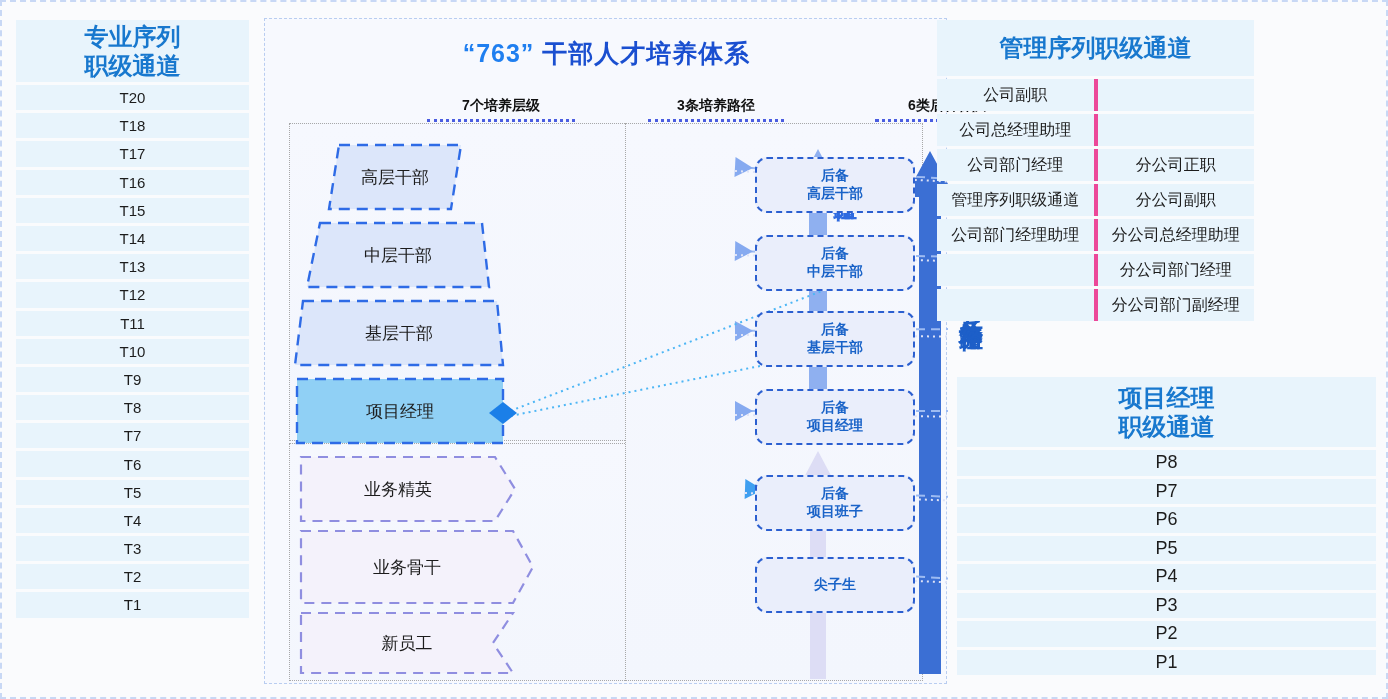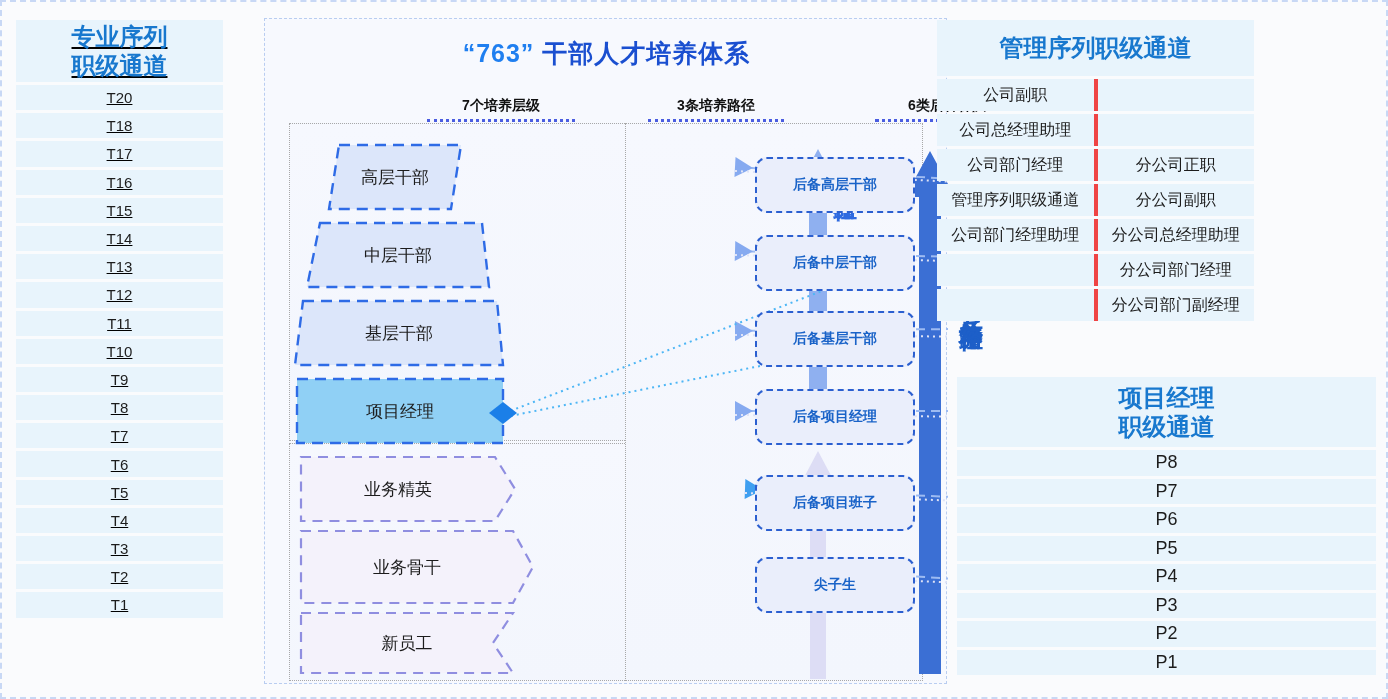--- a/index.html
+++ b/index.html
@@ -20,36 +20,36 @@
   .card{position:absolute;box-sizing:border-box;}
   .card .hdr{
     background:#e8f4fc;
     color:#1878ce;
     font-weight:bold;
     text-align:center;
     line-height:1.22;
     display:flex;align-items:center;justify-content:center;
   }
   .row{
-    background:#ef4444;
+    background:#ec4899;
     color:#1c1c1c;
     text-align:right;
     display:flex;
     margin-top:3px;
   }
   .row .cell{
     flex:1 1 0;
     display:flex;align-items:center;justify-content:center;
     background:#e8f4fc;
   }
   .row .cell.empty{background:#e8f4fc;}
   .row.two .cell+.cell{margin-left:4px;}
 
   
-  #left-card{left:14px;top:18px;width:207px;height:664px;text-decoration:underline;}
+  #left-card{left:14px;top:18px;width:233px;height:664px;}
   #left-card .hdr{height:62px;font-size:24px;}
   #left-card .row{height:25.2px;font-size:15px;}
 
   
   #center{
     position:absolute;left:262px;top:16px;width:683px;height:666px;
     box-sizing:border-box;
     border:1px dashed #b9cdf0;
     background:#f7f9fe;
   }
@@ -85,21 +85,21 @@
   }
   .pyr span{position:relative;z-index:2;}
 
   
   .res{
     position:absolute;
     box-sizing:border-box;
     border:2px dashed #2b5fd0;
     border-radius:12px;
     background:#eaeefb;
-    display:flex;flex-direction:row;align-items:center;justify-content:center;
+    display:flex;flex-direction:column;align-items:center;justify-content:center;
     color:#1a63c8;font-size:14px;font-weight:bold;line-height:1.28;
   }
   .res .l2{display:block;}
 
   
   .vlabel{
     position:absolute;
     writing-mode:vertical-rl;
     font-size:24px;font-weight:bold;letter-spacing:2px;
     text-align:center;

